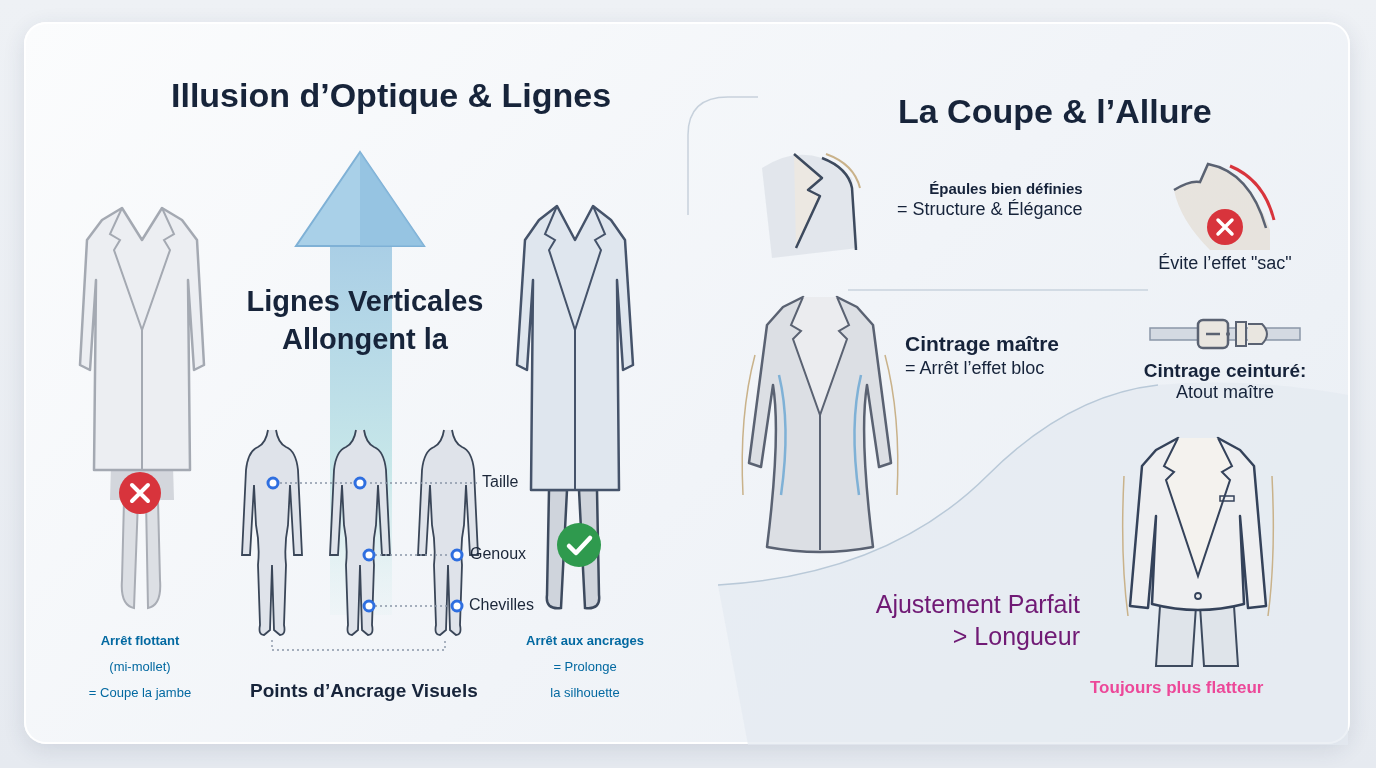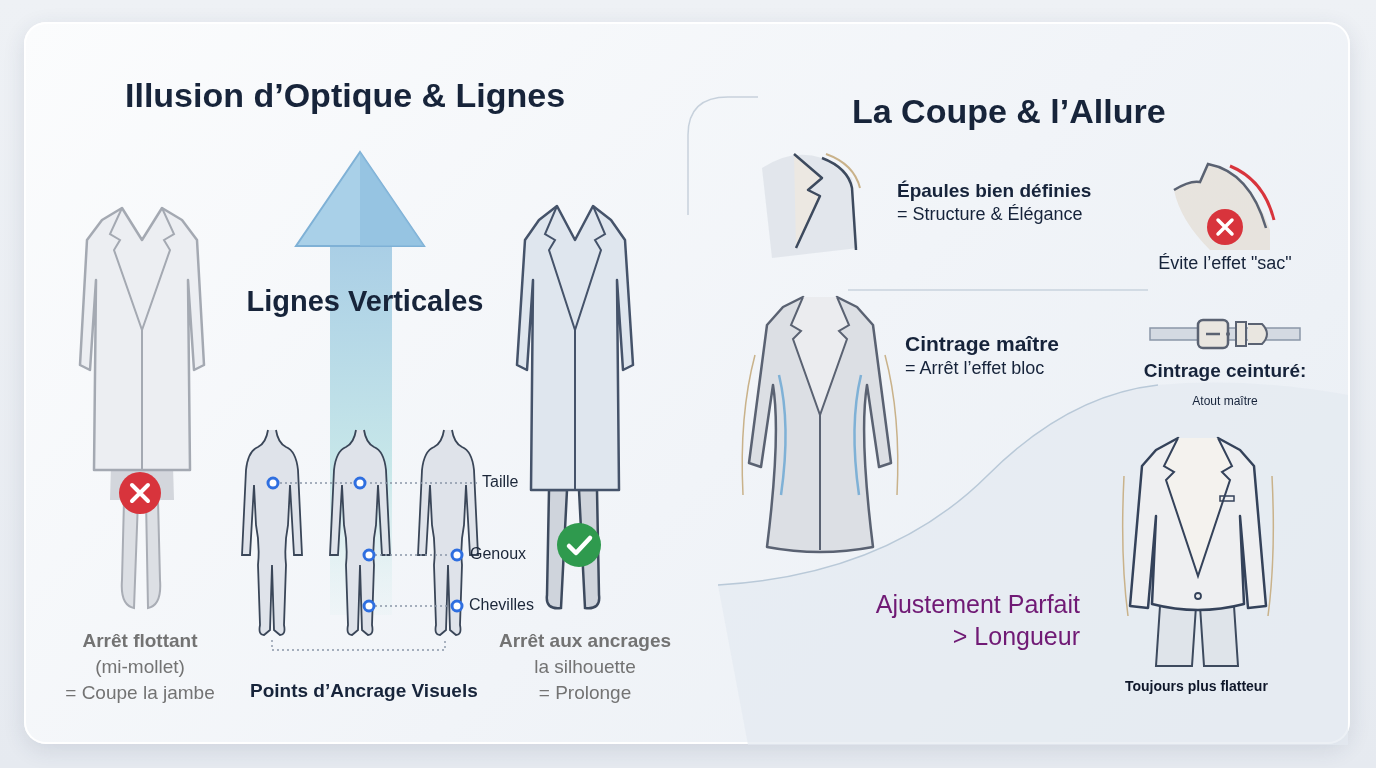--- a/index.html
+++ b/index.html
@@ -1,22 +1,22 @@
 <!DOCTYPE html>
 <html><head>
 <meta charset="utf-8">
 <style>
   html,body{margin:0;padding:0;}
   body{width:1376px;height:768px;overflow:hidden;background:linear-gradient(180deg,#eef1f5 0%,#e6eaf0 100%);font-family:"Liberation Sans",sans-serif;color:#16233a;position:relative;}
   .card{position:absolute;left:24px;top:22px;width:1326px;height:722px;border-radius:22px;background:linear-gradient(135deg,#fbfcfd 0%,#f1f4f8 55%,#e9eef4 100%);box-shadow:0 6px 22px rgba(40,60,90,0.12),inset 0 0 0 2px #ffffff;}
   .abs{position:absolute;}
-  .title{font-size:34px;font-weight:bold;color:#17243a;white-space:nowrap;}
+  .title{font-size:34px;font-weight:bold;color:#17243a;white-space:nowrap;margin-left:46px;}
   .t-center{text-align:center;}
   .bold{font-weight:bold;}
-  .lbl{font-size:19px;color:#737373;line-height:26px;}
+  .lbl{font-size:13px;color:#0369a1;line-height:26px;}
   .small{font-size:16px;color:#1b2638;}
   svg{position:absolute;overflow:visible;}
 </style>
 </head>
 <body>
 
 <div class="card"></div>
 
 <div class="abs title" style="left:125px;top:76px;">Illusion d’Optique &amp; Lignes</div>
 
@@ -28,20 +28,21 @@
       <stop offset="1" stop-color="#d8eeee" stop-opacity="0.2"></stop>
     </linearGradient>
   </defs>
   <rect x="40" y="95" width="62" height="370" fill="url(#arrg)" opacity="0.85"></rect>
   <polygon points="70,2 134,96 6,96" fill="#a9d0e8" stroke="#7fb1d6" stroke-width="2"></polygon>
   <polygon points="70,2 134,96 70,96" fill="#8fbfe0" opacity="0.7"></polygon>
 </svg>
 
 <div class="abs t-center bold" style="left:225px;top:282px;width:280px;font-size:29px;line-height:38px;color:#17243a;">
   <div>Lignes Verticales</div>
+  <div>Allongent la</div>
 </div>
 
 <svg style="left:62px;top:200px;" width="160" height="420">
   <path d="M55 60 Q80 50 105 60 L112 300 L48 300 Z" fill="#d3d6dc"></path>
   <path d="M62 300 L60 380 Q58 405 72 408 L76 300 Z" fill="#dcdfe4" stroke="#a9adb5" stroke-width="2"></path>
   <path d="M84 300 L86 408 Q100 405 98 380 L96 300 Z" fill="#dcdfe4" stroke="#a9adb5" stroke-width="2"></path>
   <path d="M40 20 L60 8 L80 40 L100 8 L120 20 L135 40 L142 165 L132 170 L126 80 L128 270 L32 270 L34 80 L28 170 L18 165 L25 40 Z" fill="#eceef2" stroke="#a4a9b2" stroke-width="2.5" stroke-linejoin="round"></path>
   <path d="M60 8 L48 34 L58 40 L52 50 L80 130 L108 50 L102 40 L112 34 L100 8" fill="none" stroke="#a4a9b2" stroke-width="2"></path>
   <line x1="80" y1="130" x2="80" y2="270" stroke="#a4a9b2" stroke-width="2"></line>
 </svg>
@@ -88,41 +89,41 @@
   <path d="M34 20 L52 6 L70 40 L88 6 L106 20 L120 40 L128 165 L118 170 L112 80 L114 290 L26 290 L28 80 L22 170 L12 165 L20 40 Z" fill="#dfe6ee" stroke="#45536a" stroke-width="2.5" stroke-linejoin="round"></path>
   <path d="M52 6 L40 34 L50 40 L44 50 L70 130 L96 50 L90 40 L100 34 L88 6" fill="none" stroke="#45536a" stroke-width="2"></path>
   <line x1="70" y1="130" x2="70" y2="290" stroke="#45536a" stroke-width="2"></line>
 </svg>
 <svg style="left:556px;top:522px;" width="46" height="46">
   <circle cx="23" cy="23" r="22" fill="#2f9a4e"></circle>
   <path d="M13 24 L20 31 L34 16" fill="none" stroke="#fff" stroke-width="4.5" stroke-linecap="round" stroke-linejoin="round"></path>
 </svg>
 <div class="abs t-center lbl" style="left:480px;top:628px;width:210px;">
   <div class="bold">Arrêt aux ancrages</div>
+  <div>= Prolonge</div>
   <div>la silhouette</div>
-  <div>= Prolonge</div>
 </div>
 
 <svg style="left:688px;top:95px;" width="660" height="650">
   <path d="M0 120 L0 40 Q0 2 40 2 L70 2" fill="none" stroke="#c7d1dc" stroke-width="1.5"></path>
   <path d="M30 490 Q200 480 300 380 Q380 300 470 290 Q560 282 660 300 L660 650 L60 650 Z" fill="#e4eaf1" opacity="0.7"></path>
   <path d="M30 490 Q200 480 300 380 Q380 300 470 290" fill="none" stroke="#b9c9d8" stroke-width="1.5"></path>
   <line x1="160" y1="195" x2="460" y2="195" stroke="#c9d3de" stroke-width="1.5"></line>
 </svg>
 
 <div class="abs title" style="left:852px;top:92px;">La Coupe &amp; l’Allure</div>
 
 <svg style="left:752px;top:148px;" width="120" height="110">
   <path d="M10 20 Q40 0 70 10 L100 30 L106 100 L20 110 Z" fill="#dde2e9" opacity="0.8"></path>
   <path d="M42 6 L70 30 L56 42 L68 48 L44 100" fill="#ece8e2" stroke="#3d4a5e" stroke-width="2.5" stroke-linejoin="round"></path>
   <path d="M70 10 Q96 20 100 40 L104 102" fill="none" stroke="#3d4a5e" stroke-width="2.5"></path>
   <path d="M74 6 Q102 16 108 40" fill="none" stroke="#c9b28a" stroke-width="2"></path>
 </svg>
 <div class="abs" style="left:897px;top:180px;">
-  <div class="bold" style="font-size:19px;text-align:right;">Épaules bien définies</div>
+  <div class="bold" style="font-size:15px;text-align:right;">Épaules bien définies</div>
   <div style="font-size:18px;margin-top:2px;">= Structure &amp; Élégance</div>
 </div>
 
 <svg style="left:1170px;top:160px;" width="120" height="100">
   <path d="M4 30 Q20 20 30 22 L38 4 Q80 12 100 70 L100 90 L40 90 Q10 60 4 30 Z" fill="#e4ddd3" opacity="0.7"></path>
   <path d="M4 30 Q20 20 30 22 L38 4 Q80 12 96 68" fill="none" stroke="#5a6272" stroke-width="2.5"></path>
   <path d="M60 6 Q94 20 104 60" fill="none" stroke="#d8343c" stroke-width="3"></path>
 </svg>
 <svg style="left:1206px;top:208px;" width="38" height="38">
   <circle cx="19" cy="19" r="18" fill="#d8343c"></circle>
@@ -147,30 +148,30 @@
 <svg style="left:1150px;top:316px;" width="150" height="38">
   <rect x="0" y="12" width="150" height="12" fill="#d4dae2" stroke="#8a97a8" stroke-width="1.5"></rect>
   <rect x="48" y="4" width="30" height="28" rx="5" fill="#e9e6e0" stroke="#5a6272" stroke-width="2.5"></rect>
   <line x1="56" y1="18" x2="70" y2="18" stroke="#5a6272" stroke-width="2.5"></line>
   <rect x="86" y="6" width="10" height="24" fill="#e9e6e0" stroke="#5a6272" stroke-width="2"></rect>
   <path d="M98 8 L112 8 Q122 18 112 28 L98 28" fill="#e9e6e0" stroke="#5a6272" stroke-width="2"></path>
   <circle cx="78" cy="18" r="2" fill="#5a6272"></circle>
 </svg>
 <div class="abs t-center" style="left:1115px;top:360px;width:220px;">
   <div class="bold" style="font-size:19px;">Cintrage ceinturé:</div>
-  <div style="font-size:12px;margin-top:12px;">Atout maître</div>
+  <div style="font-size:18px;margin-top:0;">Atout maître</div>
 </div>
 
 <svg style="left:1120px;top:436px;" width="155" height="235">
   <path d="M40 170 L36 230 L72 230 L76 170 Z M80 170 L84 230 L118 230 L114 170 Z" fill="#dfe4ea" stroke="#3d4a5e" stroke-width="2"></path>
   <path d="M36 14 L58 2 L78 30 L98 2 L120 14 L134 30 L146 170 L128 172 L120 80 L124 168 Q78 180 32 168 L36 80 L28 172 L10 170 L22 30 Z" fill="#eeeff1" stroke="#34425a" stroke-width="2.5" stroke-linejoin="round"></path>
   <path d="M58 2 L44 30 L54 36 L46 44 L78 140 L110 44 L102 36 L112 30 L98 2" fill="#f4f2ee" stroke="#34425a" stroke-width="2"></path>
   <circle cx="78" cy="160" r="3" fill="none" stroke="#34425a" stroke-width="1.8"></circle>
   <rect x="100" y="60" width="14" height="5" fill="none" stroke="#34425a" stroke-width="1.5"></rect>
   <path d="M4 40 Q0 120 8 180" fill="none" stroke="#c9b28a" stroke-width="1.5"></path>
   <path d="M152 40 Q156 120 148 180" fill="none" stroke="#c9b28a" stroke-width="1.5"></path>
 </svg>
 
 <div class="abs" style="left:800px;top:588px;width:280px;text-align:right;font-size:25px;line-height:32px;font-weight:normal;color:#701a75;">
   <div>Ajustement Parfait</div>
   <div>&gt; Longueur</div>
 </div>
-<div class="abs bold" style="left:1125px;top:678px;font-size:14px;color:#0f172a;">Toujours plus flatteur</div>
+<div class="abs bold" style="left:1090px;top:678px;font-size:17px;color:#ec4899;">Toujours plus flatteur</div>
 
 </body></html>

